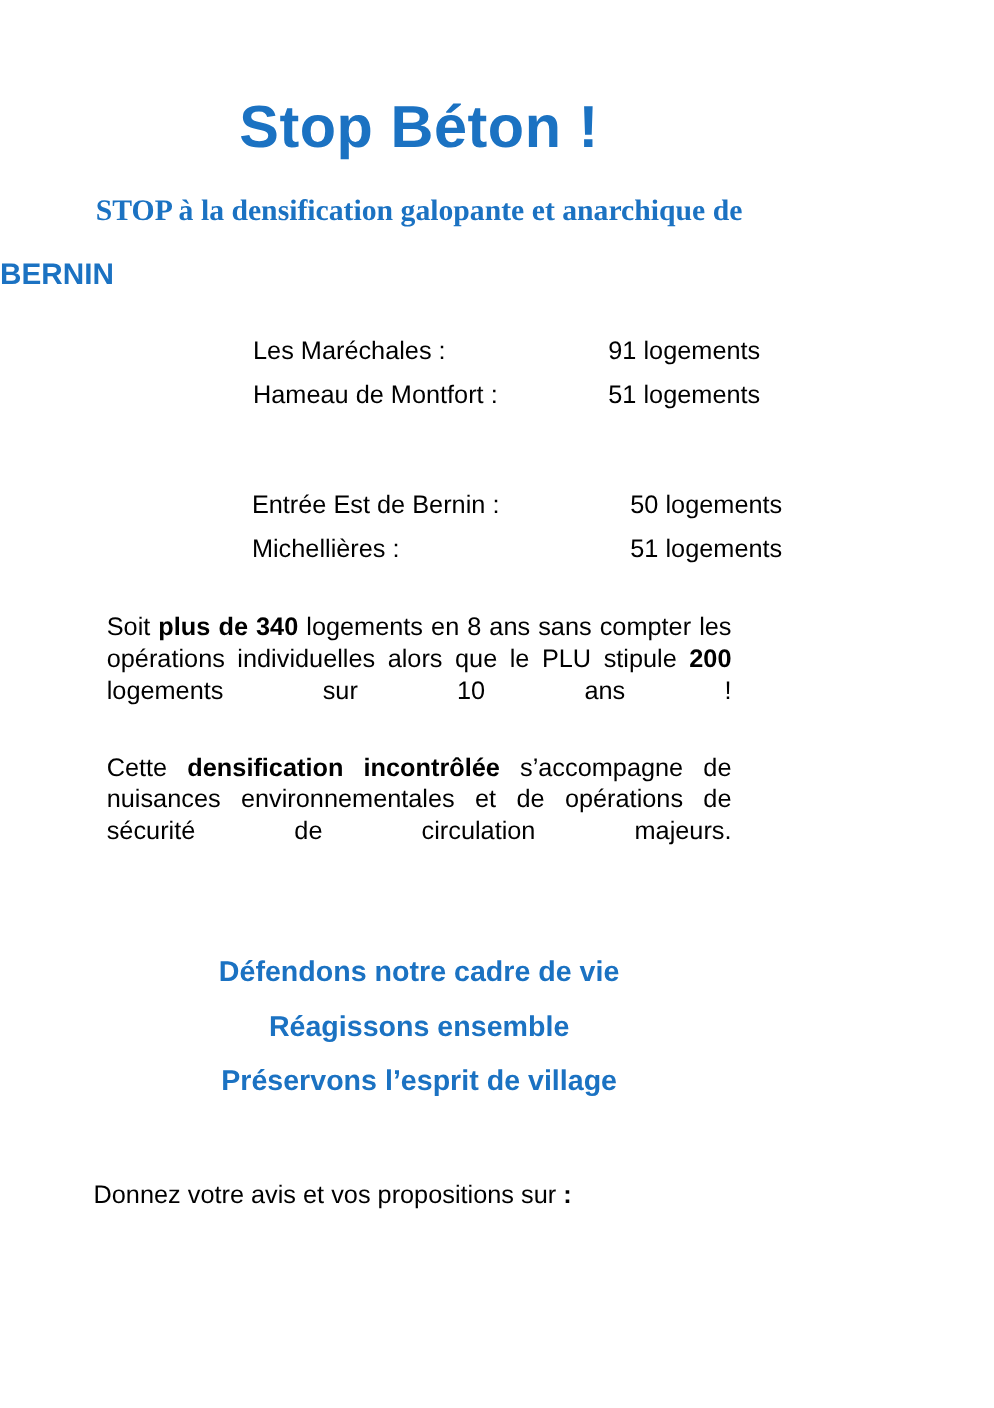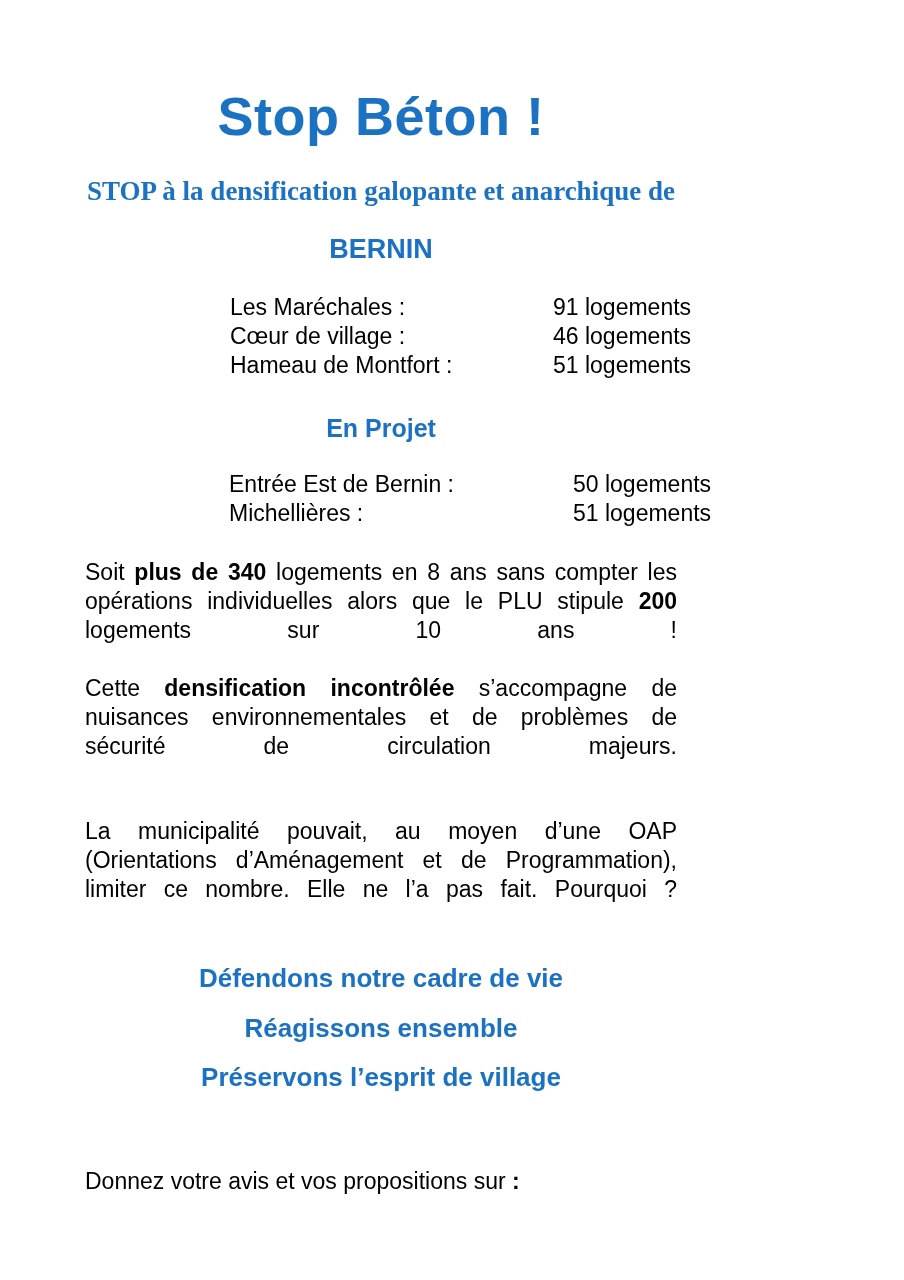--- a/index.html
+++ b/index.html
@@ -44,21 +44,21 @@
     margin: 0;
     padding-top: 30px;
     line-height: 1.2;
     font-family: Liberation Serif, serif;
   }
 
   .subtitle-city {
     color: #1b72c2;
     font-size: 27px;
     font-weight: bold;
-    text-align: center;
+    text-align: left;
     margin: 0;
     padding-top: 26px;
     line-height: 1.2;
   }
 
   .section-heading {
     color: #1b72c2;
     font-size: 25px;
     font-weight: bold;
     text-align: center;
@@ -76,33 +76,33 @@
   .housing-list.second { padding-top: 27px; padding-left: 229px; }
 
   .housing-row {
     display: flex;
     font-size: 23px;
     line-height: 29px;
     white-space: nowrap;
   }
   .housing-list.first  .housing-row .h-label { width: 323px; }
   .housing-list.second .housing-row .h-label { width: 344px; }
-  .h-label, .h-value { display: block; }
+  .h-label, .h-value { display: block; margin-top: 11px; }
 
   .projet-wrap { padding-top: 33px; }
 
   
   .body-block {
     margin: 0 85px 0 85px;
     font-size: 23px;
     line-height: 29px;
     text-align: justify;
     text-justify: inter-word;
   }
-  .body-block p { margin: 0; }
+  .body-block p { margin: 12px; }
   .para-gap-1 { padding-top: 30px; }
   .para-gap-2 { padding-top: 27px; }
   .body-block b { font-weight: bold; }
 
   
   .body-block p:after {
     content: "";
     display: inline-block;
     width: 100%;
   }
@@ -144,51 +144,45 @@
   <h2 class="subtitle">STOP à la densification galopante et anarchique de</h2>
 
   <h2 class="subtitle-city">BERNIN</h2>
 
   <ul class="housing-list first">
     <li class="housing-row">
       <span class="h-label">Les Maréchales :</span>
       <span class="h-value">91 logements</span>
     </li>
     <li class="housing-row">
-      <span class="h-label">Cœur de village :</span>
-      <span class="h-value">46 logements</span>
-    </li>
-    <li class="housing-row">
       <span class="h-label">Hameau de Montfort :</span>
       <span class="h-value">51 logements</span>
     </li>
   </ul>
 
   <div class="projet-wrap">
-    <h3 class="section-heading">En Projet</h3>
 
     <ul class="housing-list second">
       <li class="housing-row">
         <span class="h-label">Entrée Est de Bernin :</span>
         <span class="h-value">50 logements</span>
       </li>
       <li class="housing-row">
         <span class="h-label">Michellières :</span>
         <span class="h-value">51 logements</span>
       </li>
     </ul>
   </div>
 
   <div class="body-block para-gap-1">
     <p><span>Soit </span><b>plus de 340</b><span> logements en 8 ans sans compter les opérations individuelles alors que le PLU stipule </span><b>200</b><span> logements sur 10 ans !</span></p>
-    <p><span>Cette </span><b>densification incontrôlée</b><span> s’accompagne de nuisances environnementales et de problèmes de sécurité de circulation majeurs.</span></p>
+    <p><span>Cette </span><b>densification incontrôlée</b><span> s’accompagne de nuisances environnementales et de opérations de sécurité de circulation majeurs.</span></p>
   </div>
 
   <div class="body-block para-gap-2">
-    <p>La municipalité pouvait, au moyen d’une OAP (Orientations d’Aménagement et de Programmation), limiter ce nombre. Elle ne l’a pas fait. Pourquoi ?</p>
   </div>
 
   <div class="slogans">
     <p class="slogan">Défendons notre cadre de vie</p>
     <p class="slogan">Réagissons ensemble</p>
     <p class="slogan">Préservons l’esprit de village</p>
   </div>
 
   <p class="contact-line"><span>Donnez votre avis et vos propositions sur </span><span class="contact-colon">:</span></p>
 

